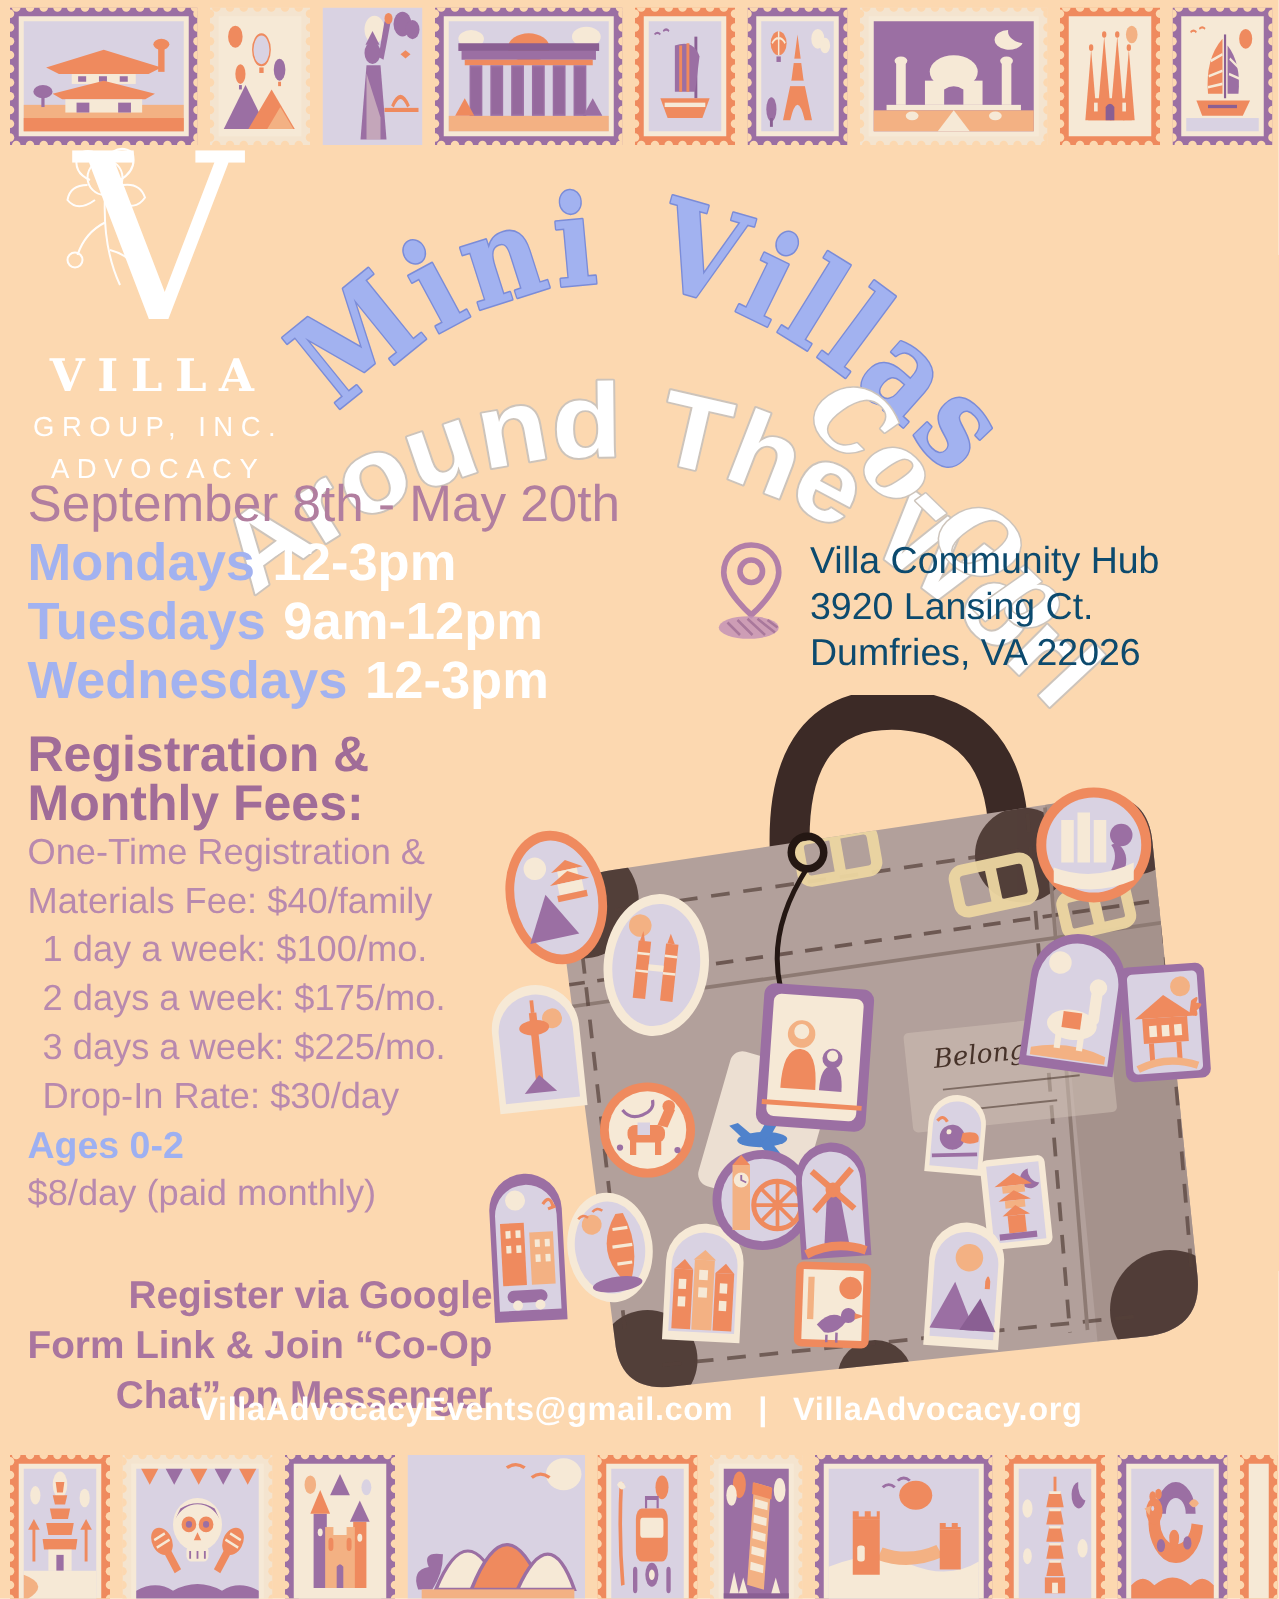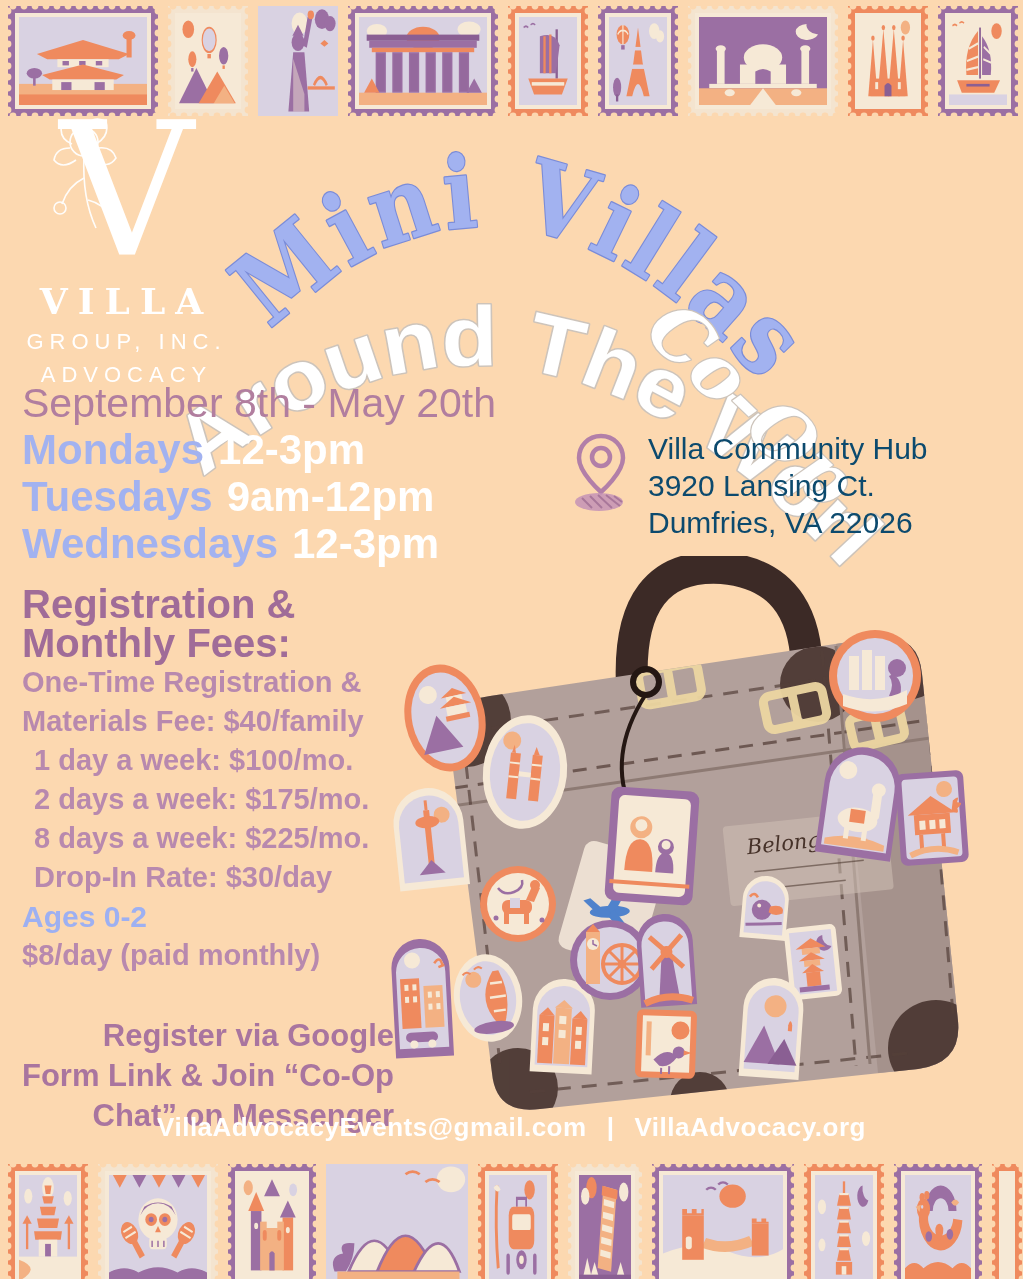--- a/index.html
+++ b/index.html
@@ -30,21 +30,21 @@
   .sched-row{line-height:47px;font-size:42px;font-weight:800;}
   .sched-day{color:#a2b2f0;margin-right:14px;}
   .sched-time{color:#ffffff;}
   
   .location{position:absolute;left:570px;top:430px;display:flex;}
   .loc-text{margin-left:16px;font-size:30px;line-height:37px;font-weight:500;color:#0c4a6e;}
   
   .fees{position:absolute;left:22px;top:585px;width:372px;}
   .fee-header{font-size:40px;line-height:39px;font-weight:800;color:#a06c98;}
   .fee-ages{font-size:30px;line-height:39px;font-weight:800;color:#9db0f2;}
-  .fee-line{font-size:29px;line-height:39px;font-weight:700;color:#b889ae;}
+  .fee-line{font-size:29px;line-height:39px;font-weight:400;color:#b889ae;}
   .fee-line.indent{padding-left:12px;}
   
   .register{position:absolute;left:12px;top:1016px;width:382px;text-align:right;
             font-size:31px;line-height:40px;font-weight:800;color:#a9759f;}
   
   .contact{position:absolute;left:0;top:1112px;width:1023px;text-align:center;font-size:26px;
            font-weight:800;color:#ffffff;letter-spacing:.5px;}
   .contact span{margin:0 10px;}
   .suitcase{position:absolute;left:370px;top:556px;}
 </style>
@@ -604,21 +604,21 @@
   </div>
 
   <div class="fees">
     <div class="fee-header">Registration &amp;</div>
     <div class="fee-header">Monthly Fees:</div>
     <div id="fee-lines">
         <div class="fee-line">One-Time Registration &amp;</div>
         <div class="fee-line">Materials Fee: $40/family</div>
         <div class="fee-line indent">1 day a week: $100/mo.</div>
         <div class="fee-line indent">2 days a week: $175/mo.</div>
-        <div class="fee-line indent">8 days a week: $225/mo.</div>
+        <div class="fee-line indent">3 days a week: $225/mo.</div>
         <div class="fee-line indent">Drop-In Rate: $30/day</div>
       </div>
     <div class="fee-ages">Ages 0-2</div>
     <div class="fee-line">$8/day (paid monthly)</div>
   </div>
 
   <div class="register" id="register-note">
       <div>Register via Google</div>
       <div>Form Link &amp; Join “Co-Op</div>
       <div>Chat” on Messenger</div>

